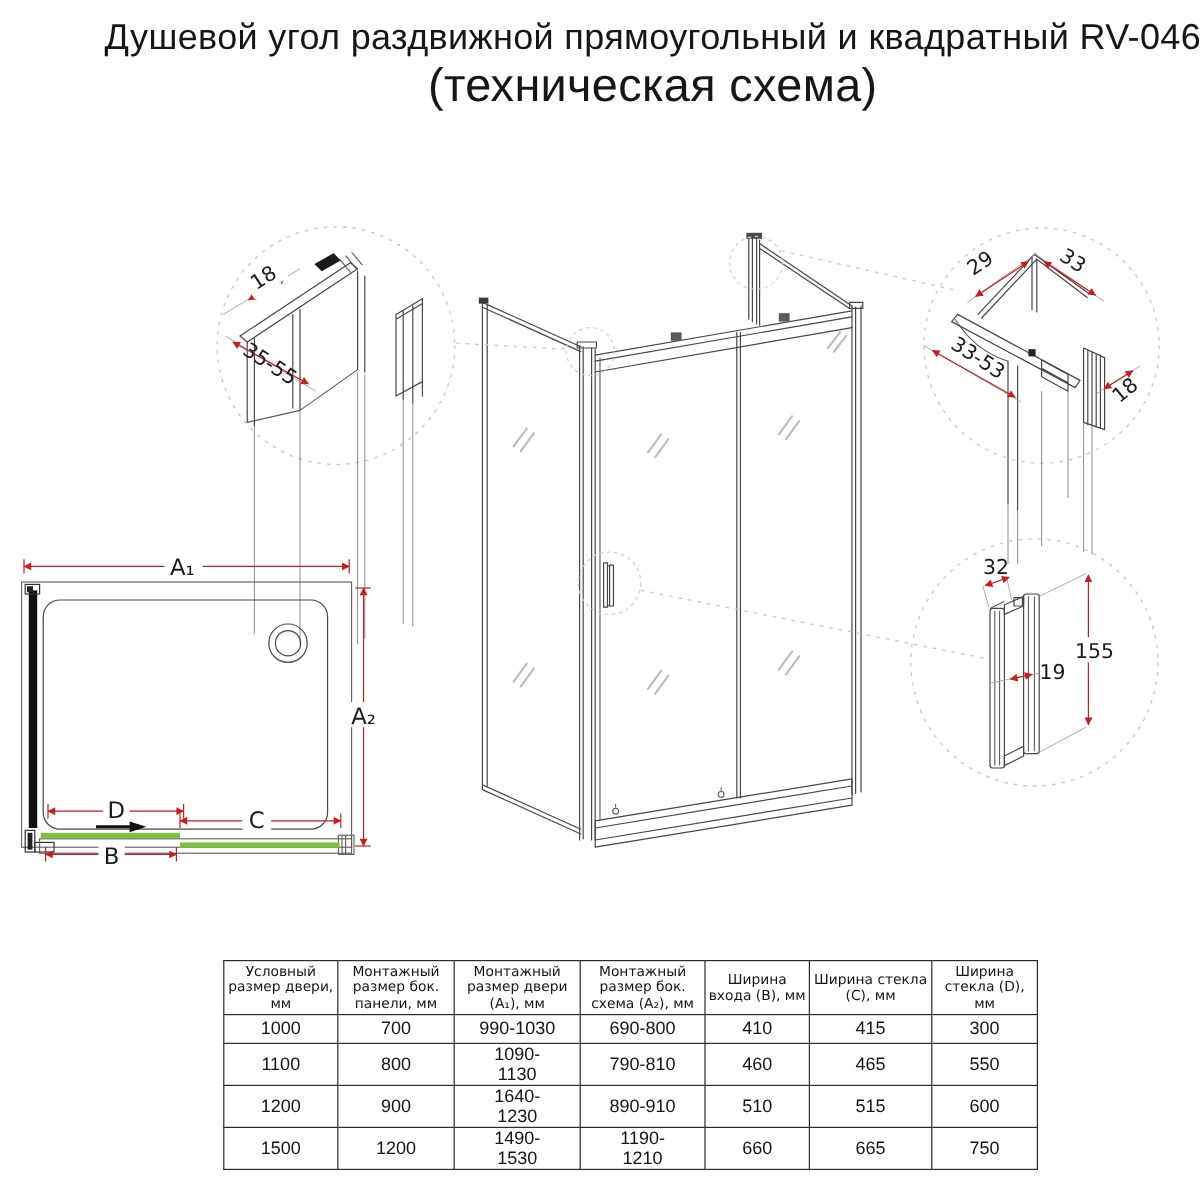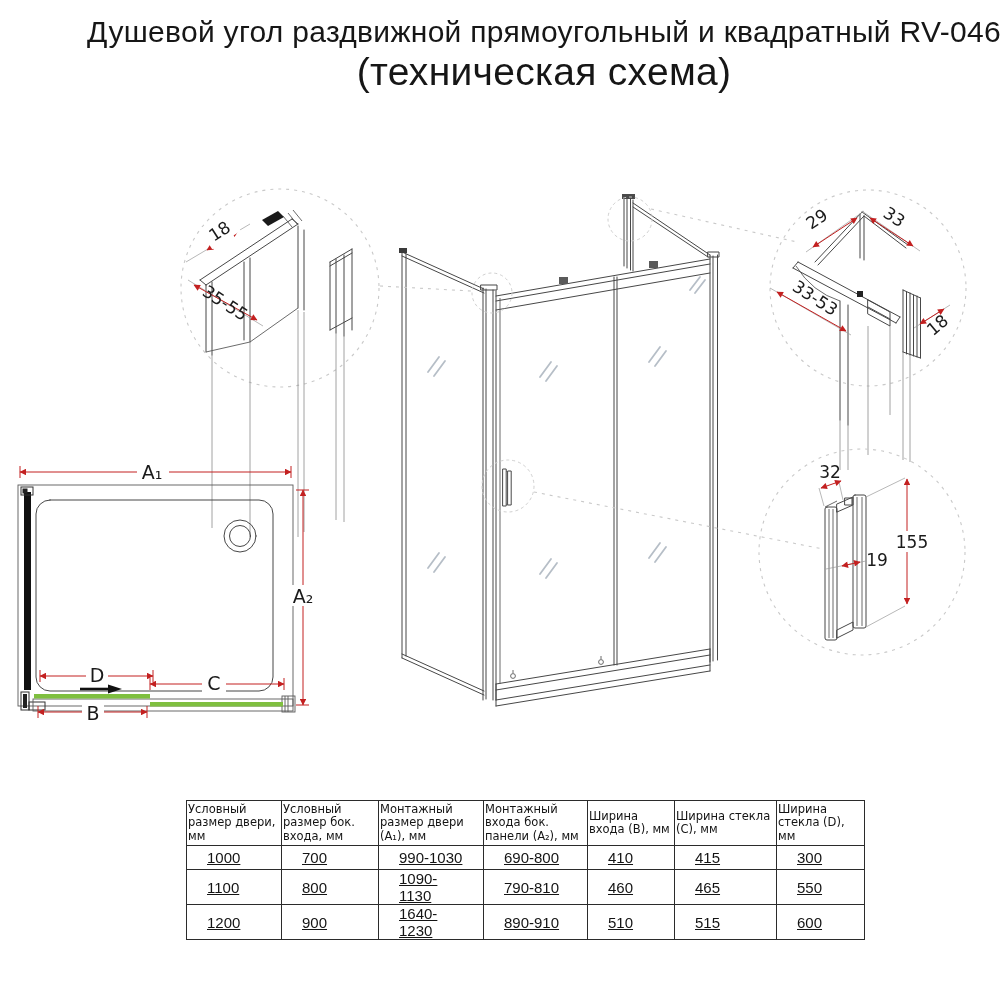--- a/index.html
+++ b/index.html
@@ -19,25 +19,25 @@
   .dim{fill:none;stroke:#c32020;stroke-width:1;}
   .tick{stroke:#c32020;stroke-width:1;}
   .ext{fill:none;stroke:#9a9a9a;stroke-width:.7;}
   .spark{fill:none;stroke:#b6bec7;stroke-width:1.8;stroke-linecap:round;}
   .lbl{font-family:"DejaVu Sans",sans-serif;font-size:17px;fill:#1a1a1a;}
   .lblBig{font-family:"DejaVu Sans",sans-serif;font-size:19px;fill:#1a1a1a;}
   .whitebg{fill:#ffffff;}
 
   
   .spec-table{position:absolute;left:186px;top:800px;width:678px;border-collapse:collapse;
-              table-layout:fixed;text-align:left;background:#fff;}
+              table-layout:fixed;text-align:center;background:#fff;}
   .spec-table th{font-family:"DejaVu Sans",sans-serif;font-size:11.5px;font-weight:normal;
                  line-height:1.15;padding:2px 1px;border:1.4px solid #2b2b2b;height:40px;}
   .spec-table td{font-family:"Liberation Sans",sans-serif;font-size:15px;border:1.4px solid #2b2b2b;
-                 height:23px;padding:0 20px;text-decoration:underline;}
+                 height:23px;padding:0 20px;}
 </style>
 </head>
 <body>
 
 <div class="page">
 
   <div class="title">
     <div>Душевой угол раздвижной прямоугольный и квадратный RV-046</div>
     <div class="t2">(техническая схема)</div>
   </div>
@@ -248,23 +248,23 @@
         <col style="width:97px">
         <col style="width:105px">
       <col style="width:104px">
         <col style="width:87px">
         <col style="width:102px">
         <col style="width:88px">
     </colgroup>
     <thead>
       <tr>
         <th>Условный размер двери, мм</th>
-        <th>Условный размер бок. входа, мм</th>
+        <th>Монтажный размер бок. панели, мм</th>
         <th>Монтажный размер двери (A₁), мм</th>
-        <th>Монтажный входа бок. панели (A₂), мм</th>
+        <th>Монтажный размер бок. схема (A₂), мм</th>
         <th>Ширина входа (B), мм</th>
         <th>Ширина стекла (C), мм</th>
         <th>Ширина стекла (D), мм</th>
       </tr>
     </thead>
     <tbody>
       <tr>
         <td>1000</td>
         <td>700</td>
         <td>990-1030</td>
@@ -284,16 +284,25 @@
       </tr>
       <tr>
         <td>1200</td>
         <td>900</td>
         <td>1640-1230</td>
         <td>890-910</td>
         <td>510</td>
         <td>515</td>
         <td>600</td>
       </tr>
+      <tr>
+        <td>1500</td>
+        <td>1200</td>
+        <td>1490-1530</td>
+        <td>1190-1210</td>
+        <td>660</td>
+        <td>665</td>
+        <td>750</td>
+      </tr>
     </tbody>
   </table>
 
 </div>
 
 </body></html>

